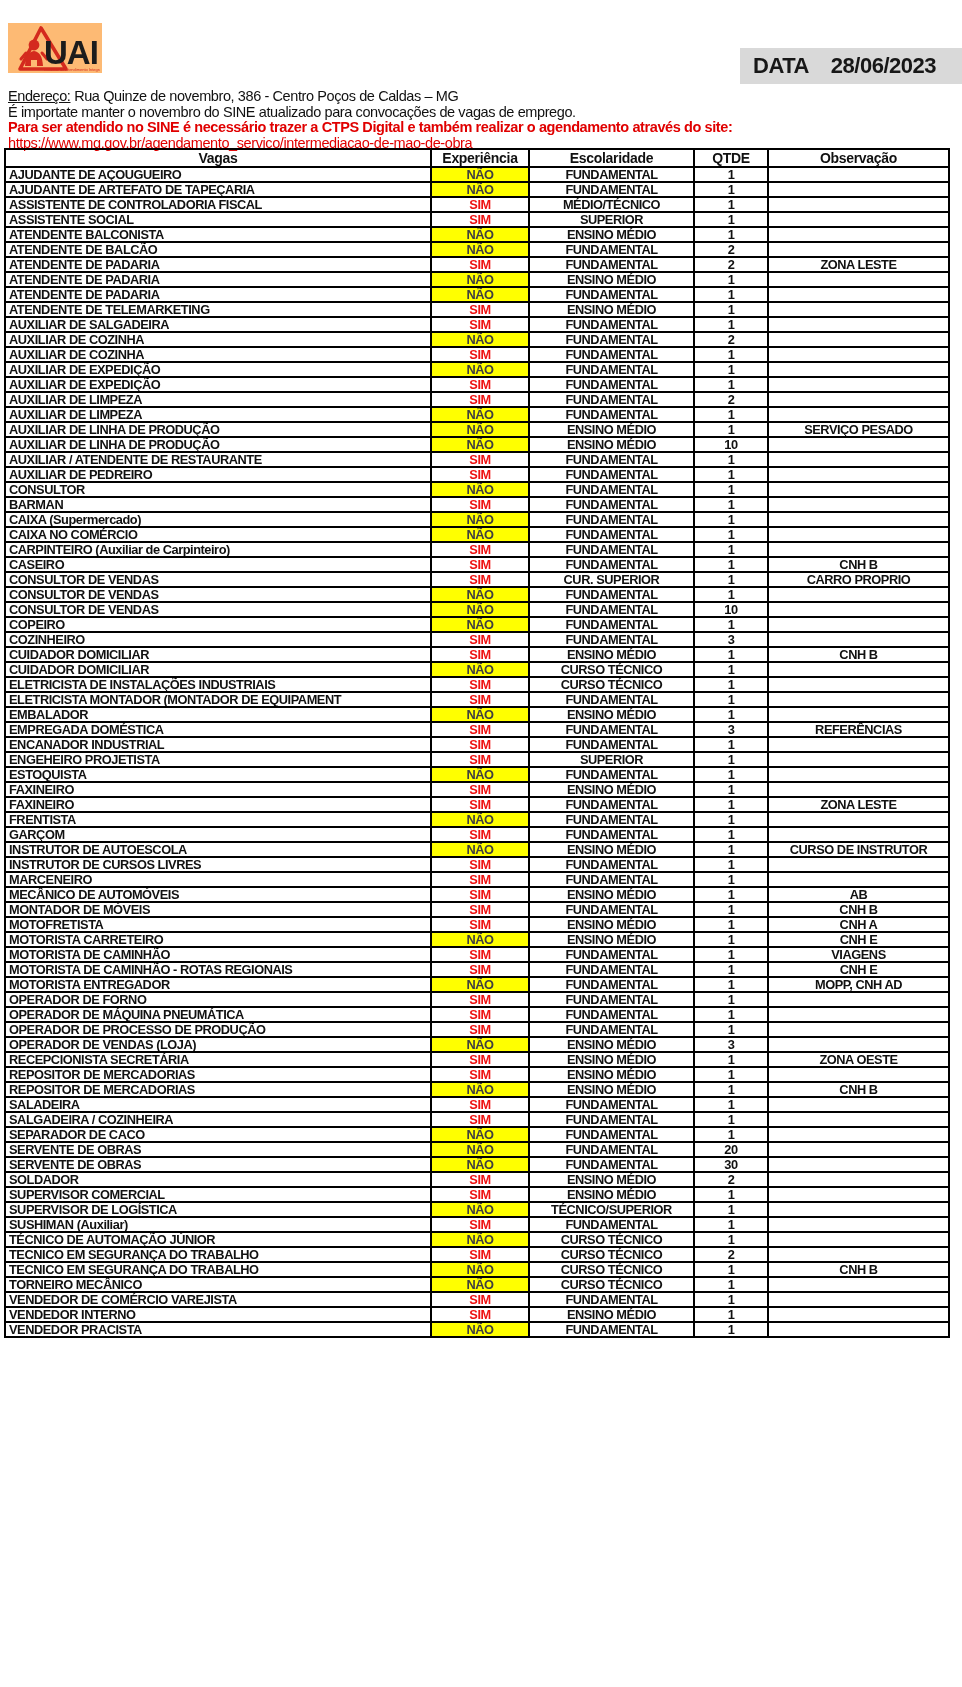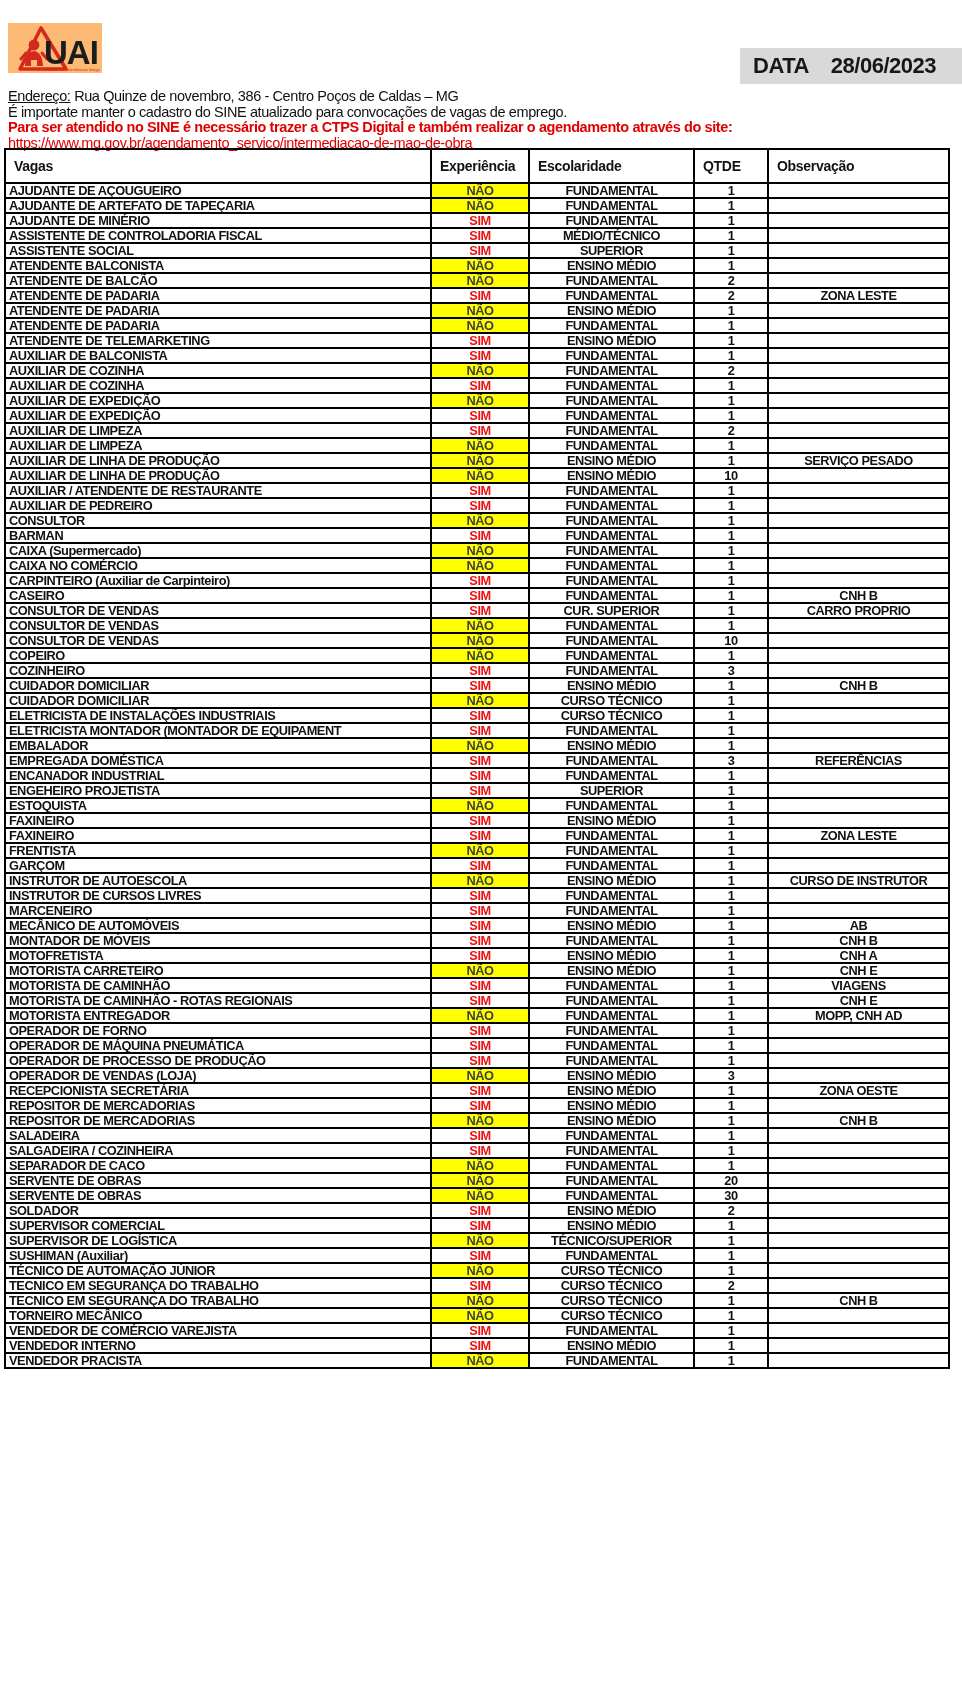--- a/index.html
+++ b/index.html
@@ -28,21 +28,21 @@
   .link-line{top:135px;color:var(--warning-red,#e00000);text-decoration:underline;cursor:pointer;}
   
   table.vac{
     position:absolute;left:4px;top:148px;width:944px;
     border-collapse:collapse;table-layout:fixed;
   }
   table.vac th,table.vac td{
     border:2px solid #000;padding:0 3px;overflow:hidden;white-space:nowrap;
     font-weight:bold;box-sizing:border-box;
   }
-  table.vac th{height:17px;font-size:14px;letter-spacing:-0.3px;text-align:left;padding:8px;}
+  table.vac th{height:17px;font-size:14px;letter-spacing:-0.3px;text-align:center;padding:0;}
   table.vac td{height:13.05px;line-height:13px;font-size:12.8px;letter-spacing:-0.45px;}
   td.c-vaga{text-align:left;}
   td.c-exp,td.c-esc,td.c-qtde,td.c-obs{text-align:center;}
   td.nao{background:var(--highlight-yellow,#ffff00);color:#404040;}
   td.sim{color:var(--sim-red,#ee1111);}
   td.small-obs{font-size:9.5px;letter-spacing:-0.2px;}
 </style>
 </head>
 <body>
 
@@ -57,21 +57,21 @@
   </svg>
 </div>
 
 <div class="date-box">
   <span>DATA</span>
   <span>28/06/2023</span>
 </div>
 
 <div class="hline address-line"><span class="address-label">Endereço:</span><span> Rua Quinze de novembro, 386 - Centro Poços de Caldas – MG</span></div>
 
-<div class="hline info-line"><span>É importate manter o cadastro do SINE </span><span class="info-bold">atualizado</span><span> para convocações de vagas de emprego.</span></div>
+<div class="hline info-line"><span>É importate manter o novembro do SINE </span><span class="info-bold">atualizado</span><span> para convocações de vagas de emprego.</span></div>
 
 <div class="hline warning-line">Para ser atendido no SINE é necessário trazer a CTPS Digital e também realizar o agendamento através do site:</div>
 
 <a class="hline link-line">https://www.mg.gov.br/agendamento_servico/intermediacao-de-mao-de-obra</a>
 
 <table class="vac">
   <colgroup>
     <col style="width:426px">
       <col style="width:98px">
       <col style="width:165px">
@@ -96,27 +96,20 @@
         <td class="c-obs"></td>
       </tr>
       <tr>
         <td class="c-vaga">AJUDANTE DE ARTEFATO DE TAPEÇARIA</td>
         <td class="c-exp nao">NÃO</td>
         <td class="c-esc">FUNDAMENTAL</td>
         <td class="c-qtde">1</td>
         <td class="c-obs"></td>
       </tr>
       <tr>
-        <td class="c-vaga">AJUDANTE DE MINÉRIO</td>
-        <td class="c-exp sim">SIM</td>
-        <td class="c-esc">FUNDAMENTAL</td>
-        <td class="c-qtde">1</td>
-        <td class="c-obs"></td>
-      </tr>
-      <tr>
         <td class="c-vaga">ASSISTENTE DE CONTROLADORIA FISCAL</td>
         <td class="c-exp sim">SIM</td>
         <td class="c-esc">MÉDIO/TÉCNICO</td>
         <td class="c-qtde">1</td>
         <td class="c-obs"></td>
       </tr>
       <tr>
         <td class="c-vaga">ASSISTENTE SOCIAL</td>
         <td class="c-exp sim">SIM</td>
         <td class="c-esc">SUPERIOR</td>
@@ -159,21 +152,21 @@
         <td class="c-obs"></td>
       </tr>
       <tr>
         <td class="c-vaga">ATENDENTE DE TELEMARKETING</td>
         <td class="c-exp sim">SIM</td>
         <td class="c-esc">ENSINO MÉDIO</td>
         <td class="c-qtde">1</td>
         <td class="c-obs"></td>
       </tr>
       <tr>
-        <td class="c-vaga">AUXILIAR DE BALCONISTA</td>
+        <td class="c-vaga">AUXILIAR DE SALGADEIRA</td>
         <td class="c-exp sim">SIM</td>
         <td class="c-esc">FUNDAMENTAL</td>
         <td class="c-qtde">1</td>
         <td class="c-obs"></td>
       </tr>
       <tr>
         <td class="c-vaga">AUXILIAR DE COZINHA</td>
         <td class="c-exp nao">NÃO</td>
         <td class="c-esc">FUNDAMENTAL</td>
         <td class="c-qtde">2</td>

